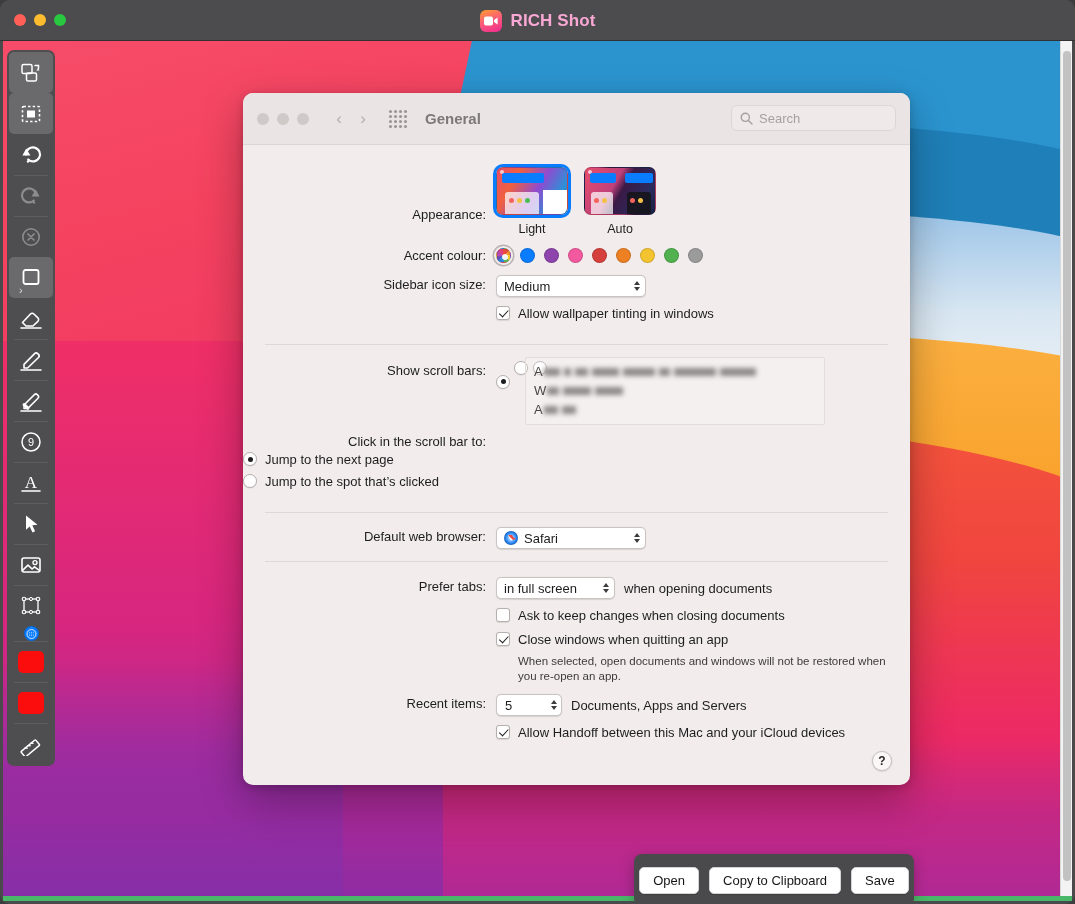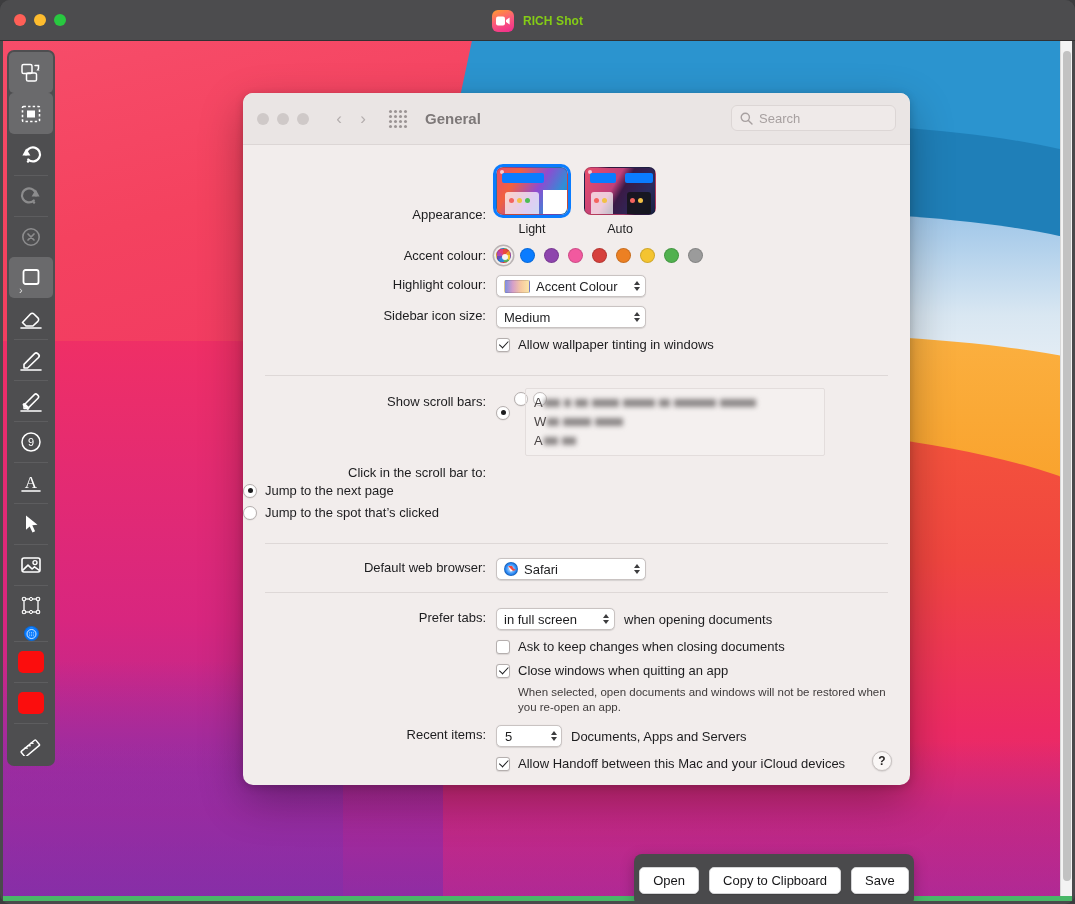--- a/index.html
+++ b/index.html
@@ -37,21 +37,21 @@
     display: flex; align-items: center; justify-content: center; gap: 9px;
     pointer-events: none;
   }
   #app-icon {
     width: 22px; height: 22px; border-radius: 6px;
     background: linear-gradient(160deg, #ff9d2e 0%, #fb5b7a 48%, #ee2a8e 100%);
     display: flex; align-items: center; justify-content: center;
   }
   #app-icon svg { display: block; }
   #app-title {
-    color: #84cc16; font-size: 12px; font-weight: bold;
+    color: #f9a8d4; font-size: 17px; font-weight: bold;
     letter-spacing: .1px;
   }
 
   
   #canvas-area {
     position: absolute; left: 3px; top: 41px;
     width: 1069px; height: 860px;
     background: #2f2f31;
     overflow: hidden;
   }
@@ -303,21 +303,21 @@
   }
   .radio {
     width: 14px; height: 14px; border-radius: 50%; background: #fff;
     border: .5px solid #b5afae; box-shadow: 0 .5px 1px rgba(0,0,0,.10);
     display: inline-flex; align-items: center; justify-content: center;
     flex: none;
   }
   .radio.on::after {
     content: ""; width: 5px; height: 5px; border-radius: 50%; background: #1d1d1f;
   }
-  .opt-line { display: flex; align-items: center; gap: 8px; margin-bottom: 7px;
+  .opt-line { display: flex; gap: 8px; margin-bottom: 7px;
     font-size: 13px; }
   .opt-line:last-child { margin-bottom: 0; }
 
   
   #redact-box {
     border: 1px solid #e3dddc; border-radius: 2px;
     background: rgba(255,255,255,.18);
     padding: 4px 8px 5px 8px; width: 300px;
     position: absolute; left: 29px; top: -4px;
   }
@@ -518,35 +518,20 @@
                 <div class="accent" style="background:#f2599f"></div>
                 <div class="accent" style="background:#d6403c"></div>
                 <div class="accent" style="background:#ec8023"></div>
                 <div class="accent" style="background:#f4c430"></div>
                 <div class="accent" style="background:#51b14f"></div>
                 <div class="accent" style="background:#9b9b9b"></div>
               </div>
             </div>
           </div>
 
-          <div class="row" style="margin-top:9px;">
-            <div class="row-label">Highlight colour:</div>
-            <div class="row-body">
-              <div class="popup popup-w150">
-                <span class="hl-swatch"></span>
-                <span>Accent Colour</span>
-                <span class="caret">
-                  <span class="caret-glyph">
-                      <span class="caret-up"></span>
-                      <span class="caret-dn"></span>
-                    </span>
-                </span>
-              </div>
-            </div>
-          </div>
 
           <div class="row">
             <div class="row-label">Sidebar icon size:</div>
             <div class="row-body">
               <div class="popup popup-w150">
                 <span>Medium</span>
                 <span class="caret">
                   <span class="caret-glyph">
                       <span class="caret-up"></span>
                       <span class="caret-dn"></span>

